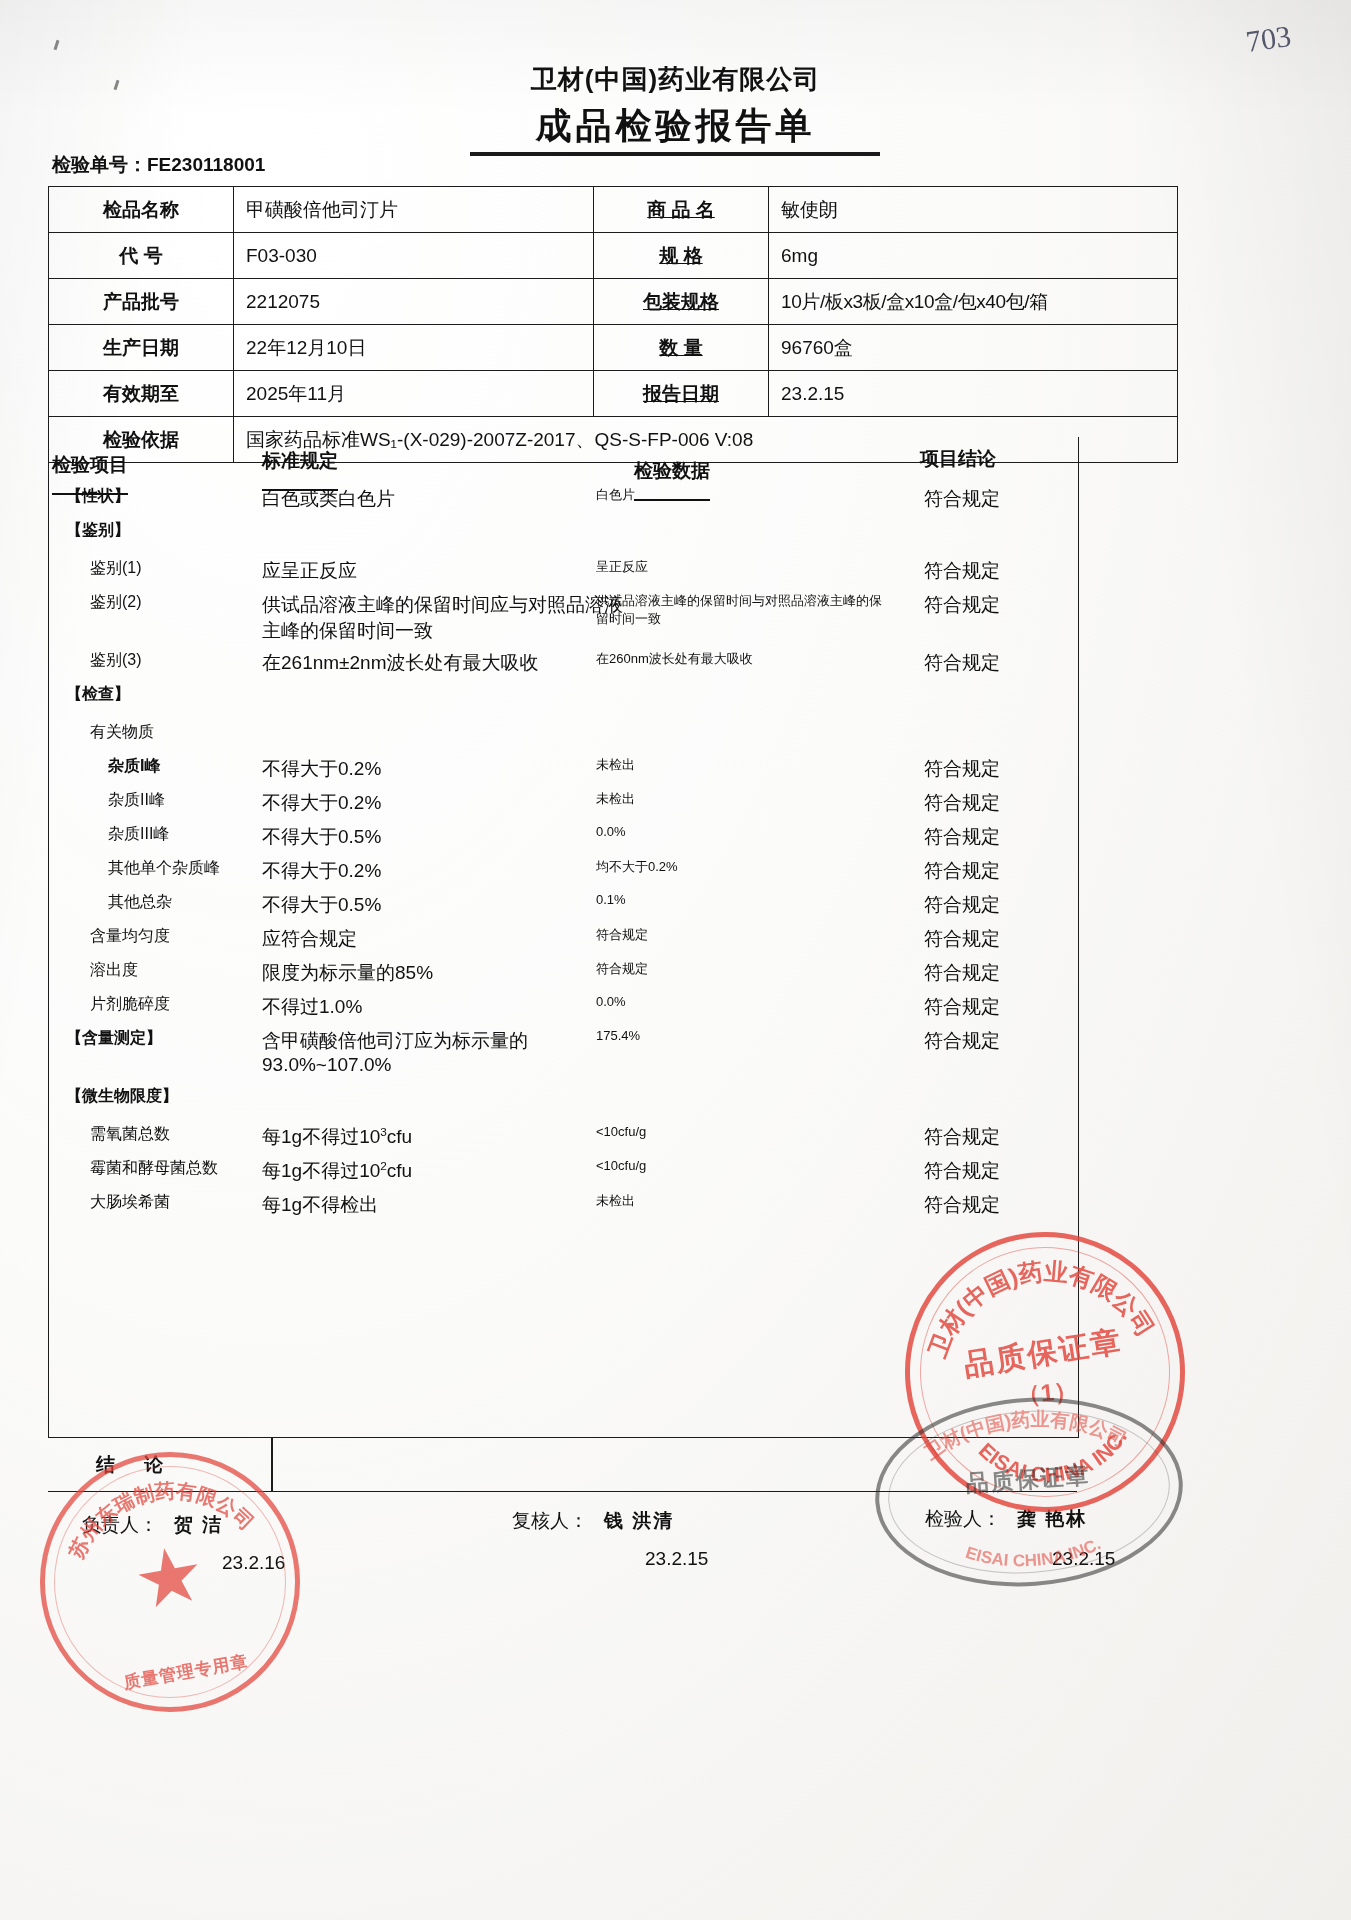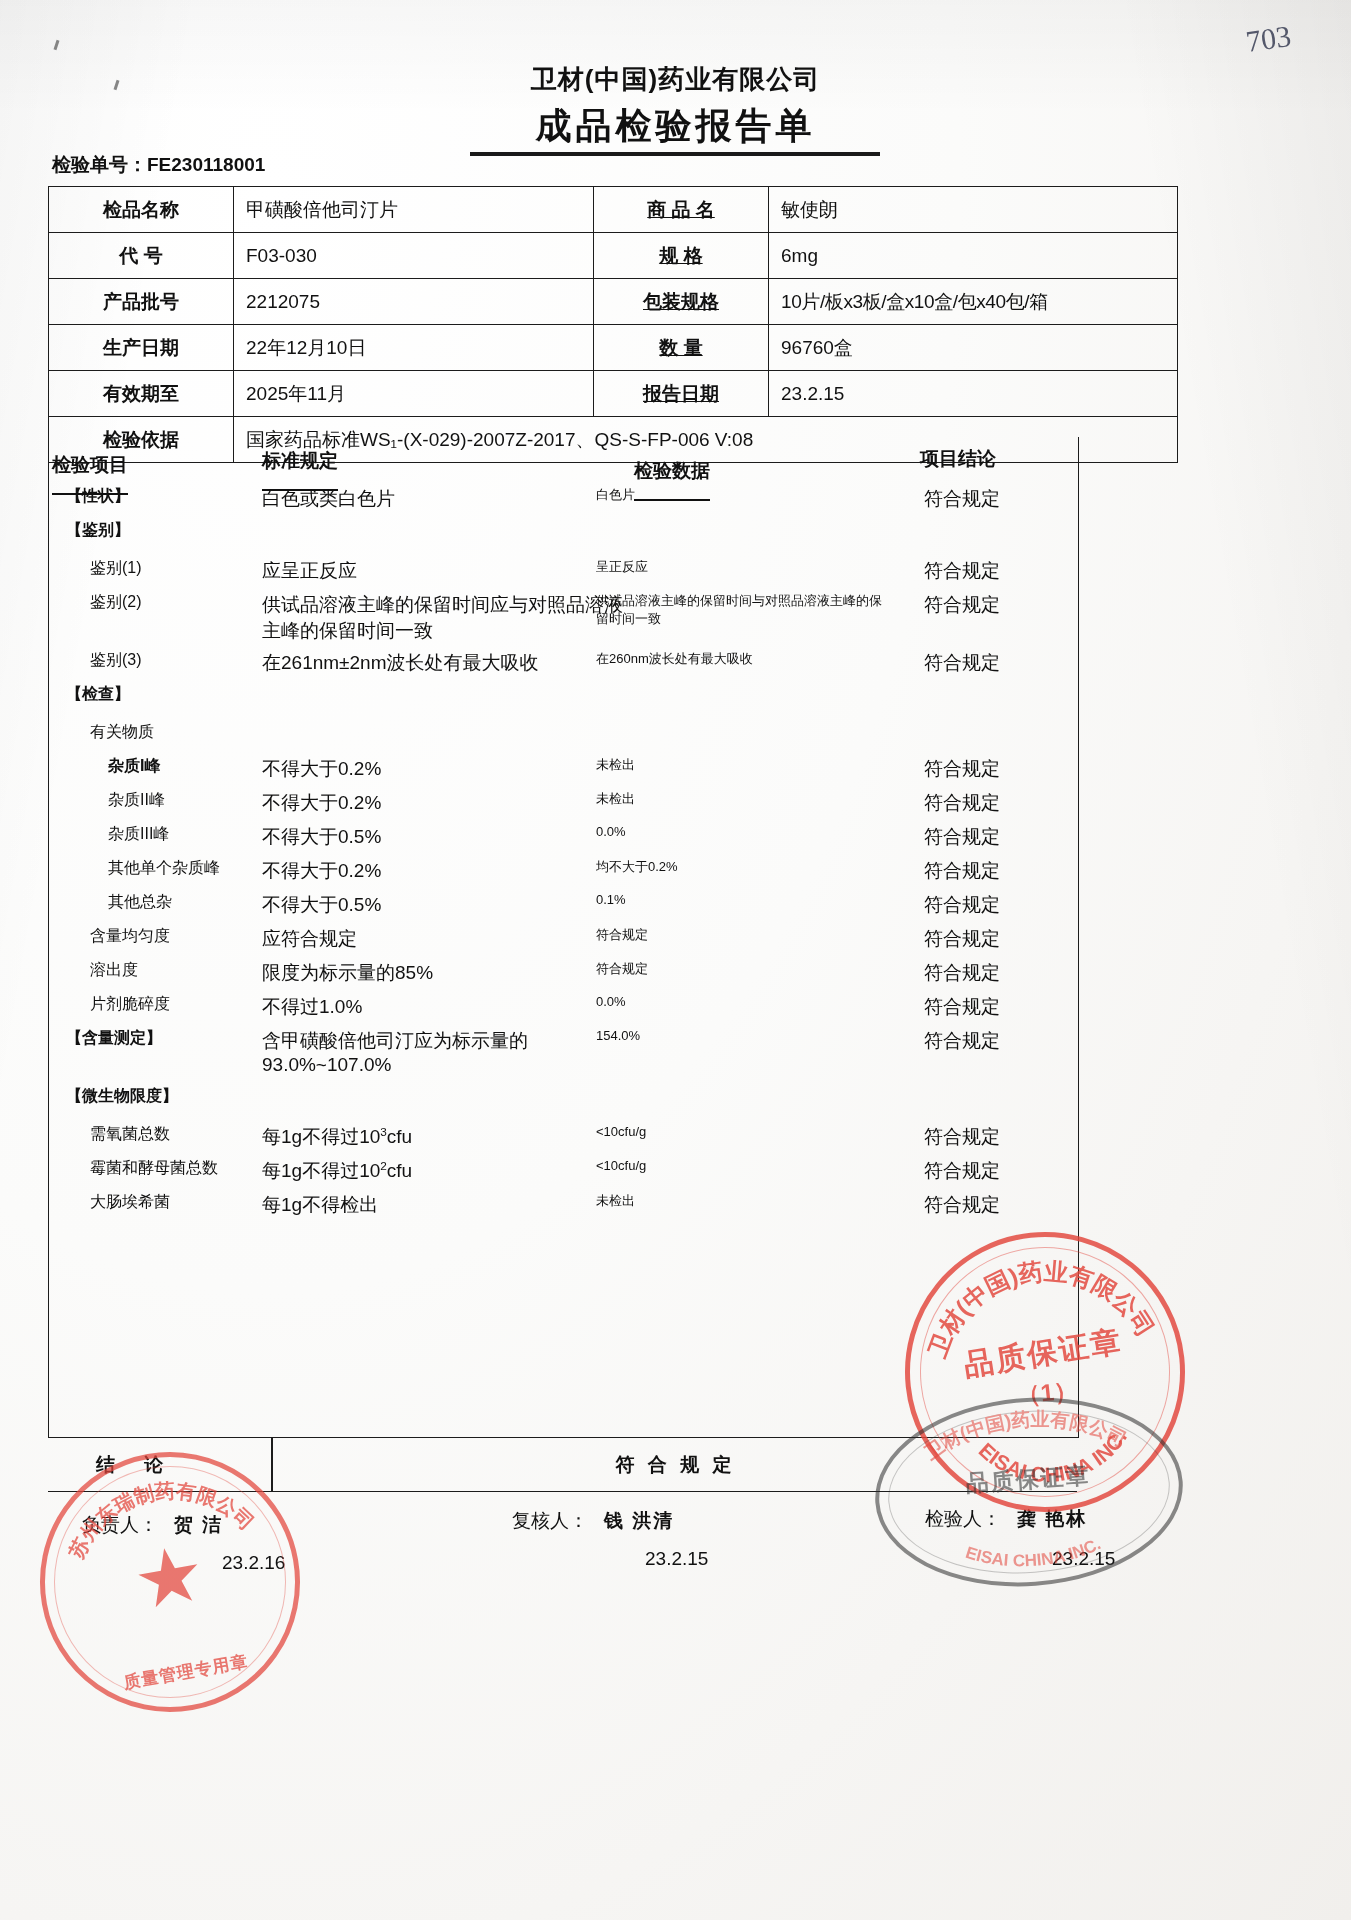--- a/index.html
+++ b/index.html
@@ -273,41 +273,40 @@
         <div class="c-item" style="left: 90px; top: 960px;">溶出度</div>
         <div class="c-spec" style="top: 960px;">限度为标示量的85%</div>
         <div class="c-data" style="top: 960px;">符合规定</div>
         <div class="c-res" style="top: 960px;">符合规定</div>
         <div class="c-item" style="left: 90px; top: 994px;">片剂脆碎度</div>
         <div class="c-spec" style="top: 994px;">不得过1.0%</div>
         <div class="c-data" style="top: 994px;">0.0%</div>
         <div class="c-res" style="top: 994px;">符合规定</div>
         <div class="c-item grp" style="left: 66px; top: 1028px;">【含量测定】</div>
         <div class="c-spec" style="top: 1028px;">含甲磺酸倍他司汀应为标示量的93.0%~107.0%</div>
-        <div class="c-data" style="top: 1028px;">154.0%</div>
+        <div class="c-data" style="top: 1028px;">175.4%</div>
         <div class="c-res" style="top: 1028px;">符合规定</div>
         <div class="c-item grp" style="left: 66px; top: 1086px;">【微生物限度】</div>
         <div class="c-item" style="left: 90px; top: 1124px;">需氧菌总数</div>
         <div class="c-spec" style="top: 1124px;">每1g不得过10<span class="sup">3</span>cfu</div>
         <div class="c-data" style="top: 1124px;">&lt;10cfu/g</div>
         <div class="c-res" style="top: 1124px;">符合规定</div>
         <div class="c-item" style="left: 90px; top: 1158px;">霉菌和酵母菌总数</div>
         <div class="c-spec" style="top: 1158px;">每1g不得过10<span class="sup">2</span>cfu</div>
         <div class="c-data" style="top: 1158px;">&lt;10cfu/g</div>
         <div class="c-res" style="top: 1158px;">符合规定</div>
         <div class="c-item" style="left: 90px; top: 1192px;">大肠埃希菌</div>
         <div class="c-spec" style="top: 1192px;">每1g不得检出</div>
         <div class="c-data" style="top: 1192px;">未检出</div>
         <div class="c-res" style="top: 1192px;">符合规定</div>
       </div>
 
     <div class="cbox"></div>
     <div class="cdiv"></div>
     <div class="clabel">结    论</div>
-    <div class="cvalue">符 合 规 定</div>
 
     <div class="sig" style="left:82px;top:1512px;">
       <span>负责人：</span><span class="nm">贺 洁</span>
     </div>
     <div class="sigdate" style="left:222px;top:1552px;">23.2.16</div>
 
     <div class="sig" style="left:512px;top:1508px;">
       <span>复核人：</span><span class="nm">钱 洪清</span>
     </div>
     <div class="sigdate" style="left:645px;top:1548px;">23.2.15</div>

